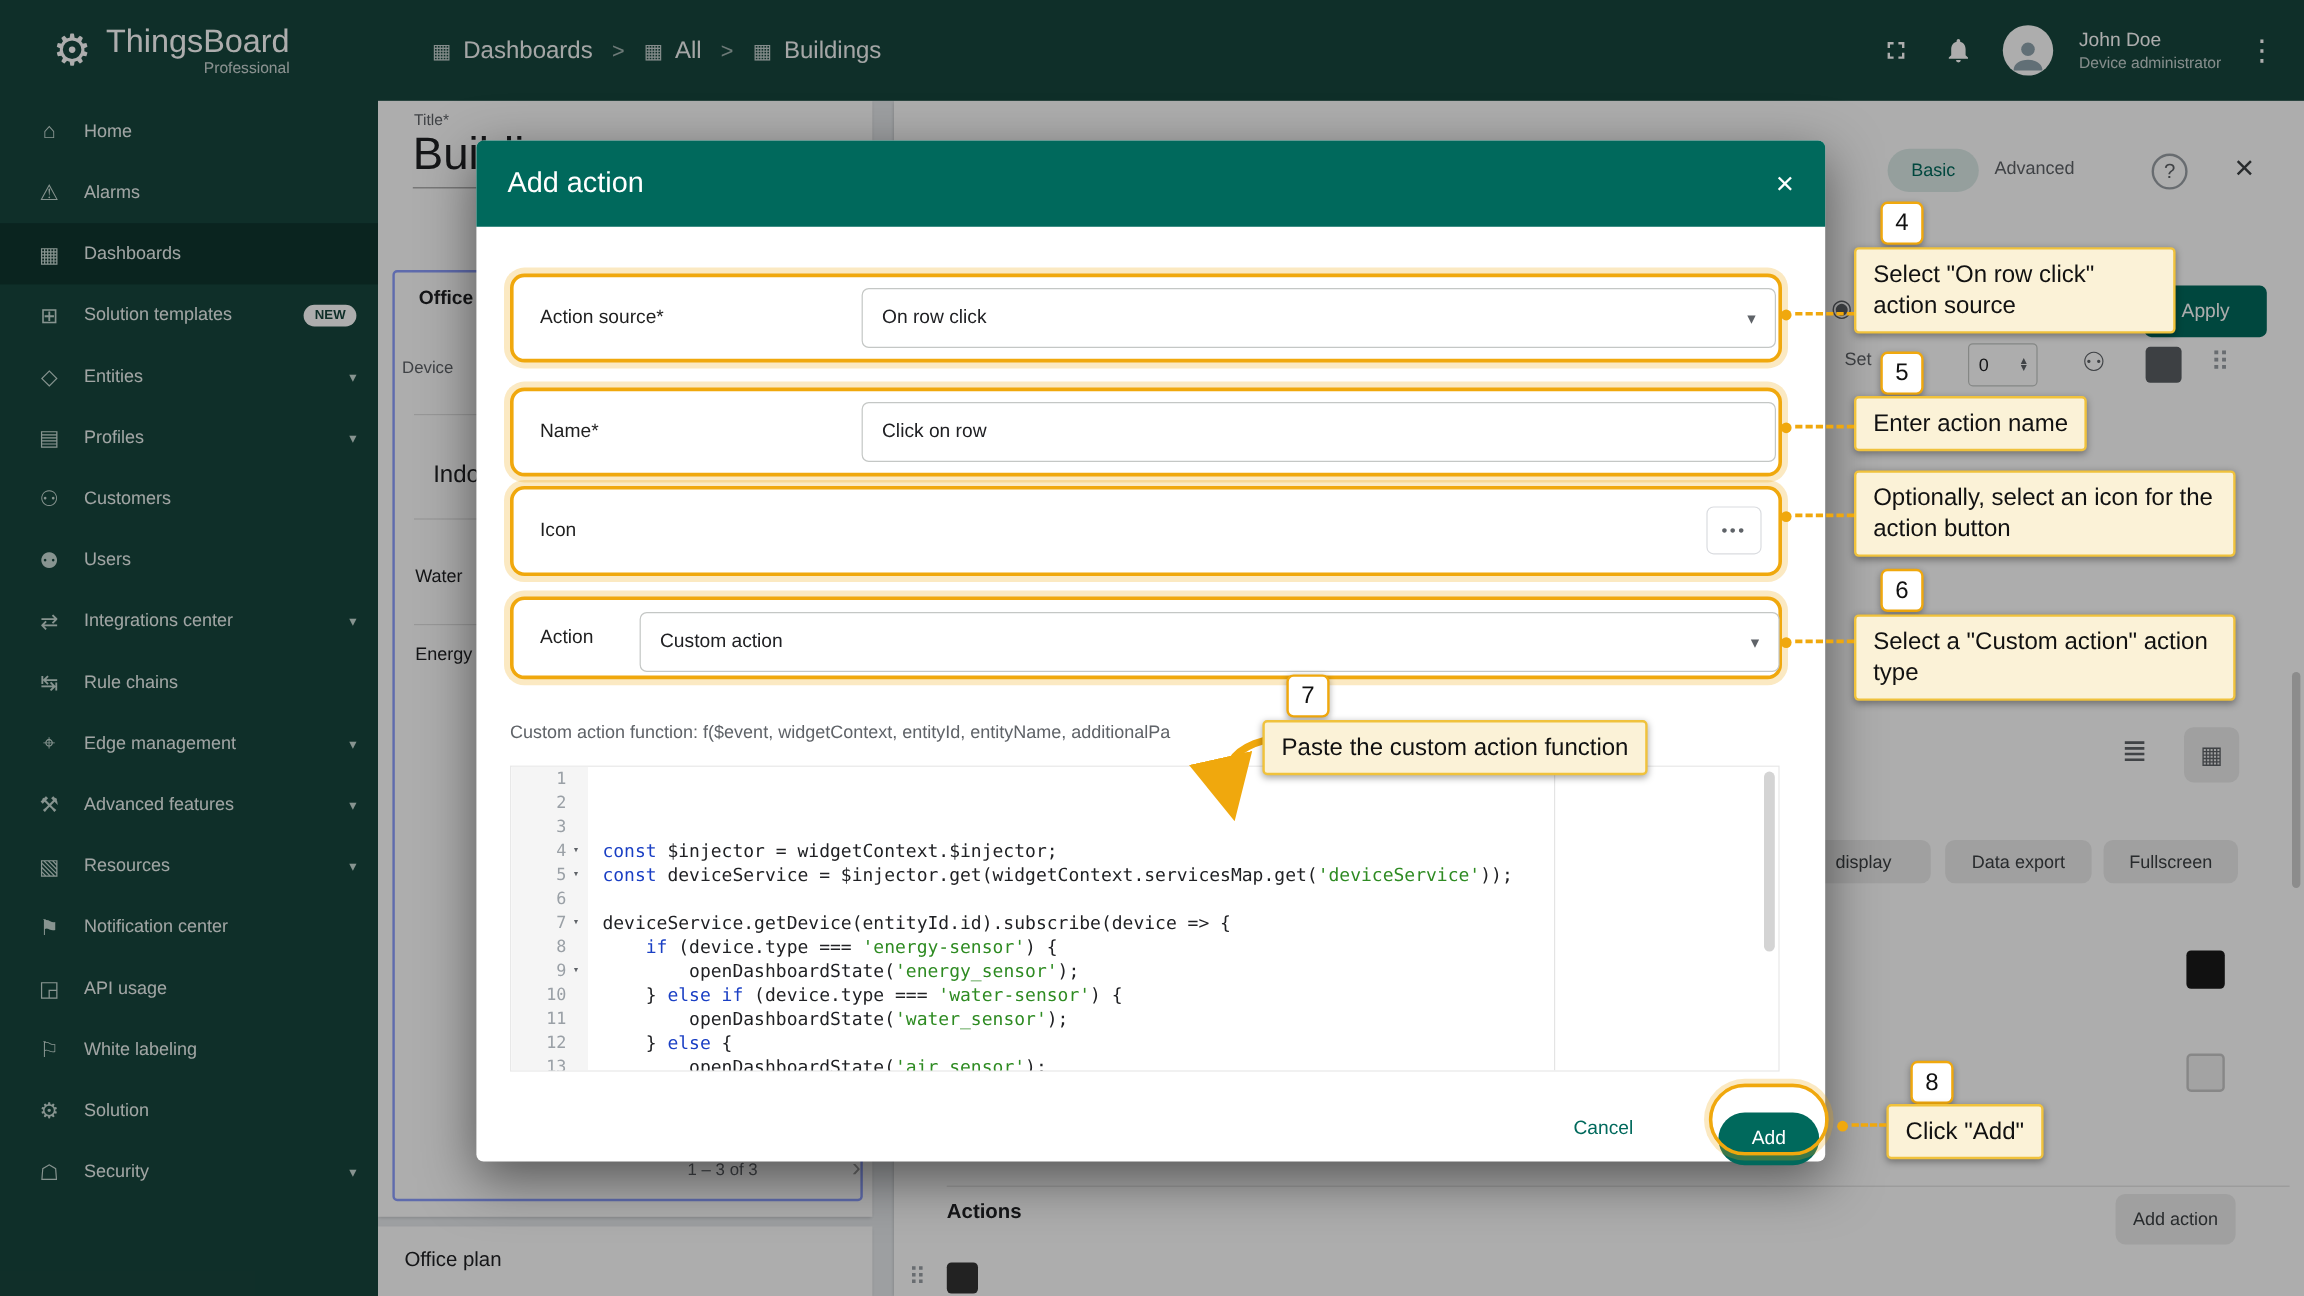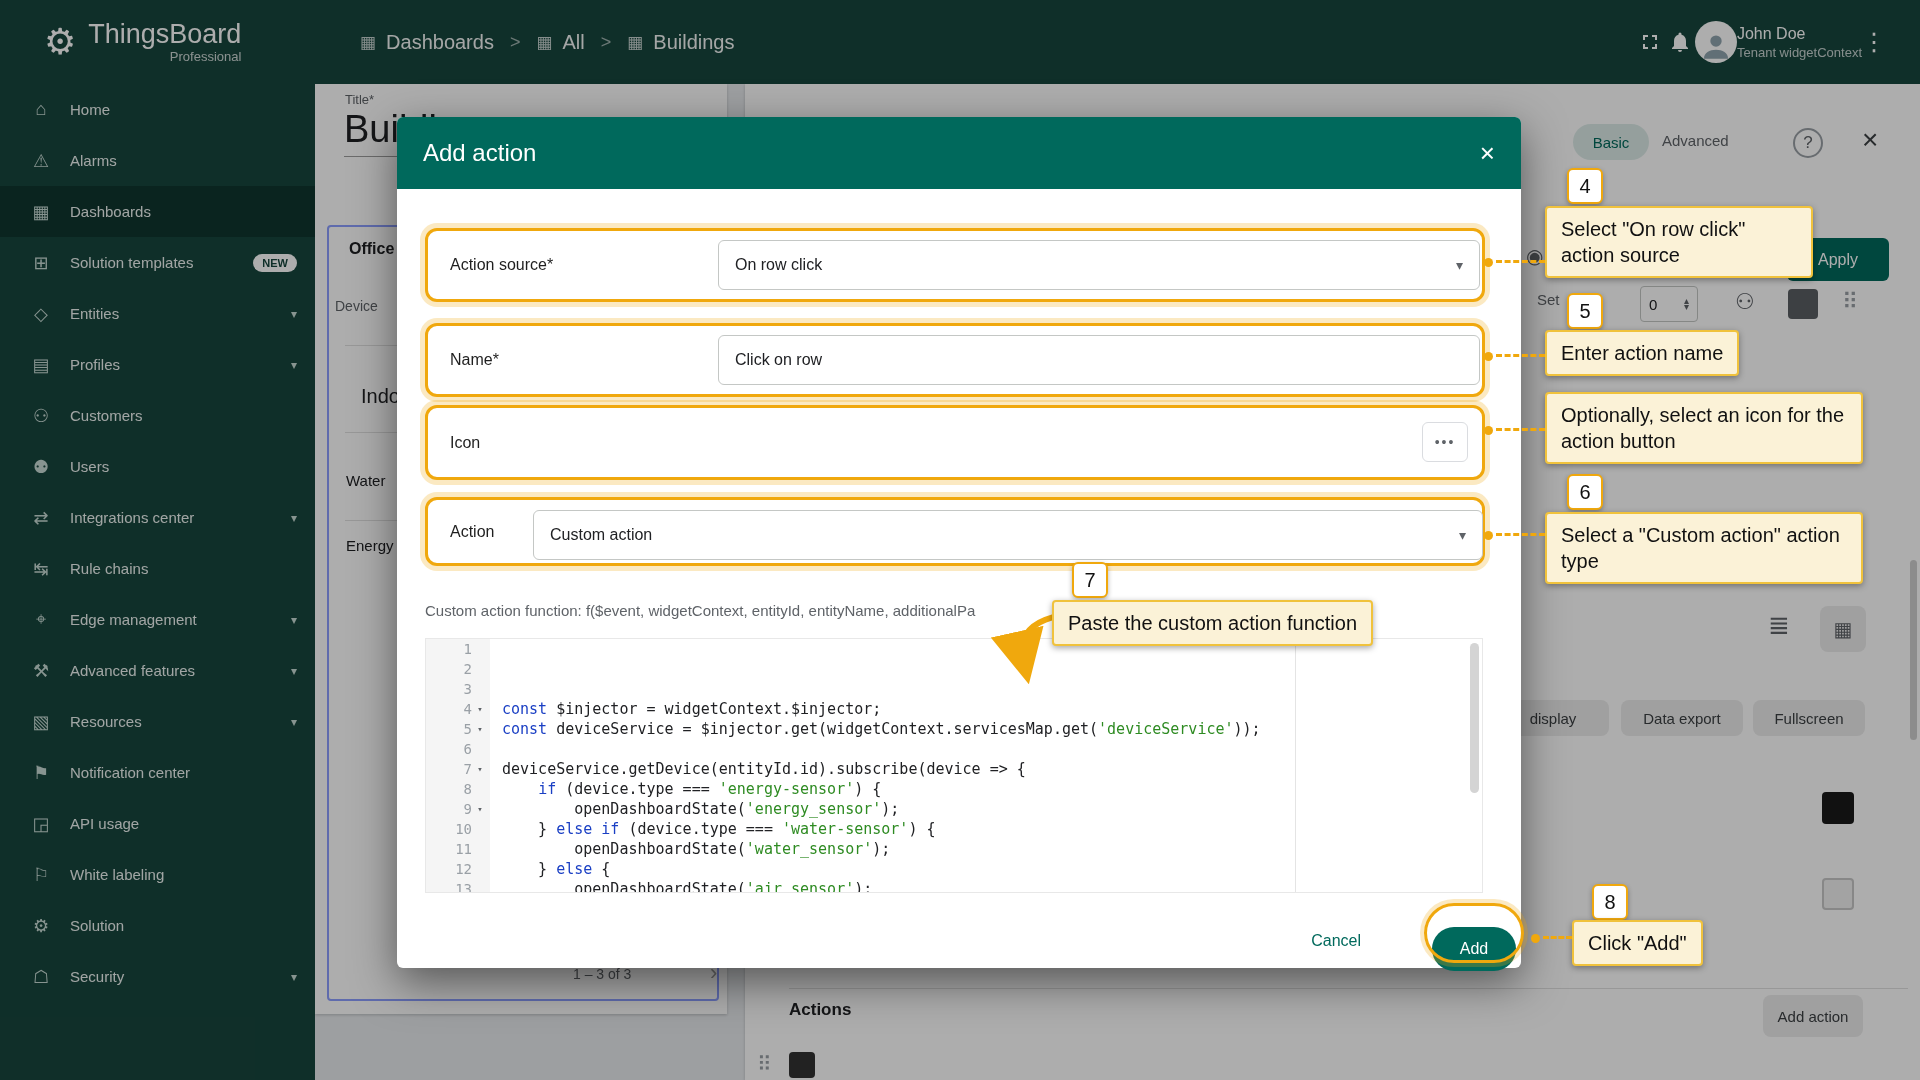--- a/index.html
+++ b/index.html
@@ -19,21 +19,21 @@
   .sb-label{flex:1;white-space:nowrap;overflow:hidden}
   .sb-badge{background:#fff;color:#17463d;font-size:11px;font-weight:700;padding:3px 9px;border-radius:10px}
   .sb-chevron{color:#c7dad4;font-size:12px}
 
   
   .topbar{position:absolute;left:315px;top:0;right:0;height:84px;background:#17463d;display:flex;align-items:center;z-index:1}
   .breadcrumb{display:flex;align-items:center;margin-left:45px;gap:10px;font-size:20px;color:rgba(255,255,255,.95)}
   .bc-item{display:flex;align-items:center;gap:10px;cursor:pointer}
   .bc-icon{font-size:17px;color:rgba(255,255,255,.75)}
   .bc-sep{color:rgba(255,255,255,.6);font-size:18px;margin:0 6px}
-  .topbar-right{margin-left:auto;display:flex;align-items:center;padding-right:34px}
+  .topbar-right{margin-left:auto;display:flex;align-items:center;gap:22px;padding-right:23px}
   .tb-iconbtn{width:30px;height:30px;display:flex;align-items:center;justify-content:center;cursor:pointer}
   .avatar{width:42px;height:42px;border-radius:50%;background:#fff;overflow:hidden;display:flex;align-items:flex-end;justify-content:center}
   .user-name{font-size:16px;color:#fff;line-height:1.3}
   .user-role{font-size:13px;color:rgba(255,255,255,.75)}
   .kebab{color:#fff;font-size:24px;cursor:pointer}
 
   
   .content{position:absolute;inset:0;z-index:1}
   .card{position:absolute;background:#fff;box-shadow:0 1px 3px rgba(0,0,0,.2)}
   .muted{color:#5f6368}
@@ -96,20 +96,23 @@
       <div class="hline" style="left:30px;top:261px;width:360px"></div>
       <div class="abs dark" style="left:46px;top:301px;font-size:20px;white-space:nowrap">Indoor</div>
       <div class="hline" style="left:30px;top:348px;width:360px"></div>
       <div class="abs dark" style="left:31px;top:388px;font-size:15px;white-space:nowrap">Water</div>
       <div class="hline" style="left:30px;top:436px;width:360px"></div>
       <div class="abs dark" style="left:31px;top:453px;font-size:15px;white-space:nowrap">Energy</div>
       <div class="abs muted" style="left:258px;top:882px;font-size:14px">1 – 3 of 3</div>
       <div class="abs" style="left:395px;top:876px;font-size:22px;color:#9e9e9e">›</div>
     </div>
 
+    <div class="card" style="left:315px;top:1022px;width:412px;height:58px">
+      <div class="abs dark" style="left:22px;top:18px;font-size:17px">Office plan</div>
+    </div>
 
     <div class="card" style="left:745px;top:84px;width:1175px;height:996px">
       <div class="abs" style="left:828px;top:40px;width:76px;height:36px;background:#dcebe8;color:#00695c;border-radius:18px;display:flex;align-items:center;justify-content:center;font-size:15px;font-weight:500">Basic</div>
       <div class="abs" style="left:917px;top:48px;font-size:15px;color:#5f6368">Advanced</div>
       <div class="abs" style="left:1048px;top:44px;width:30px;height:30px;border:2px solid #9aa0a6;border-radius:50%;color:#5f6368;font-size:17px;display:flex;align-items:center;justify-content:center">?</div>
       <div class="abs" style="left:1117px;top:40px;font-size:28px;color:#3c4043">×</div>
       <div class="abs teal-btn" style="left:1042px;top:154px;width:102px;height:43px">Apply</div>
       <div class="abs" style="left:781px;top:160px;font-size:20px;color:#5f6368">◉</div>
       <div class="abs muted" style="left:792px;top:207px;font-size:15px">Set</div>
       <div class="abs" style="left:895px;top:202px;width:58px;height:36px;border:1px solid #c4c7c5;border-radius:4px;display:flex;align-items:center;padding:0 8px">
@@ -261,21 +264,21 @@
           </svg>
       </span>
       <span class="avatar">
         <svg width="34" height="34" viewBox="0 0 24 24" fill="#90a4ae">
             <circle cx="12" cy="8.5" r="4"></circle>
             <path d="M3.5 21c0-4.2 4-6.3 8.5-6.3s8.5 2.1 8.5 6.3z"></path>
           </svg>
       </span>
       <span>
         <div class="user-name">John Doe</div>
-        <div class="user-role">Tenant widgetContext</div>
+        <div class="user-role">Device administrator</div>
       </span>
       <span class="kebab">⋮</span>
     </div>
   </header>
 
   <div class="dim"></div>
 
   <section class="modal">
     <div class="modal-header">
       <span class="modal-title">Add action</span>

